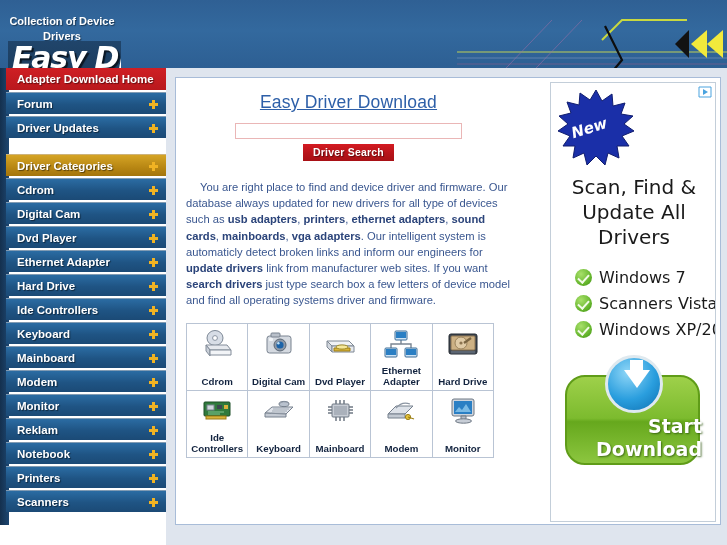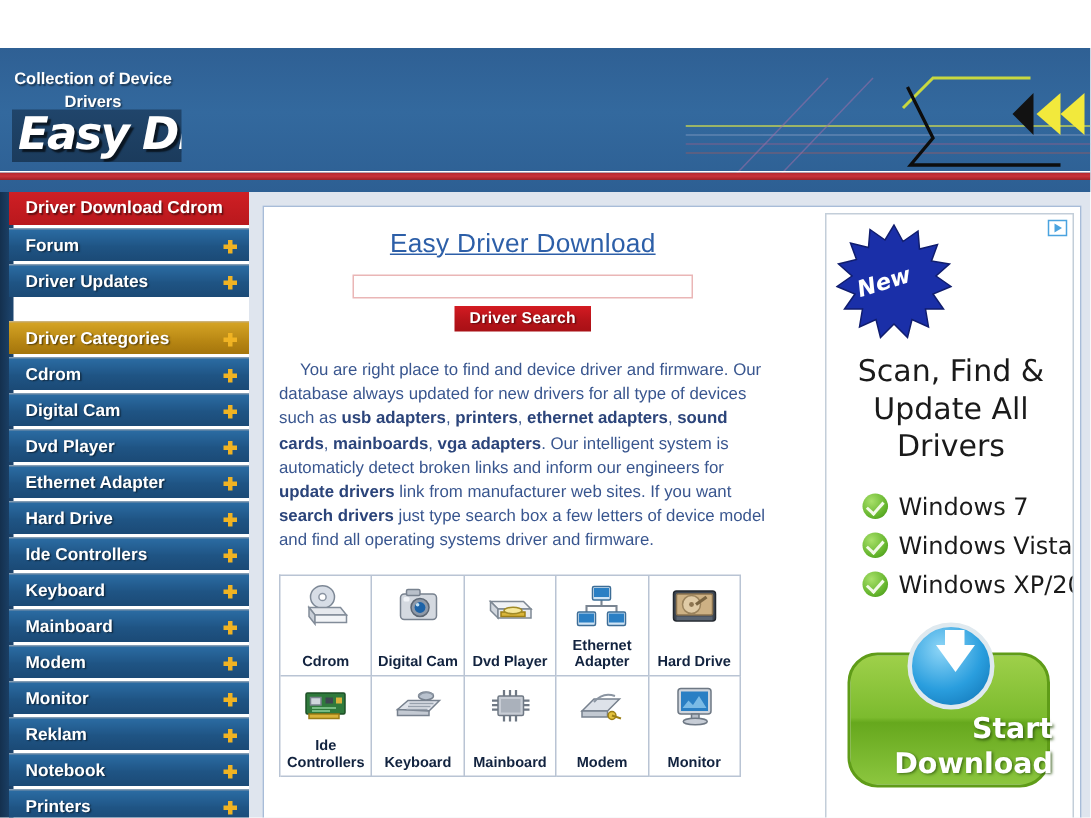--- a/index.html
+++ b/index.html
@@ -6,24 +6,23 @@
   html, body {
     width: 727px; height: 545px;
     font-family: "Liberation Sans", sans-serif;
     background: #ffffff;
     overflow: hidden;
   }
   #page { position: relative; width: 727px; height: 545px; overflow: hidden; }
 
   
   .header {
-    position: relative; width: 727px; height: 96px;
+    position: relative; width: 727px; height: 68px;
     background: linear-gradient(to bottom, #2f6094 0%, #33699e 45%, #2d5f93 100%);
     overflow: hidden;
-    margin-top: 32px;
   }
   .hdr-tag {
     position: absolute; left: 8px; top: 14px; width: 108px;
     text-align: center; color: #ffffff;
     font-size: 11px; font-weight: bold; line-height: 15px;
     text-shadow: 1px 1px 1px rgba(0,0,0,.45);
   }
   .logo-box {
     position: absolute; left: 8px; top: 41px; width: 113px; height: 35px;
     background: linear-gradient(to bottom,#20456b 0%, #1b3b5c 100%);
@@ -227,21 +226,21 @@
     </svg>
 
     <div class="red-rule"></div>
   </div>
 
   <div class="page-body">
     <div class="leftrail"></div>
 
     <div class="sidebar">
       <div class="nav-item red">
-        <span>Driver Download Cdrom</span>
+        <span>Adapter Download Home</span>
       </div>
 
       <div class="nav-item blue">
         <span>Forum</span>
         <i class="arrow"></i>
       </div>
       <div class="nav-item blue">
         <span>Driver Updates</span>
         <i class="arrow"></i>
       </div>
@@ -459,21 +458,21 @@
 
           <div class="ad-head">Scan, Find &amp; Update All Drivers</div>
 
           <div class="ad-list">
             <div class="ad-li">
               <span class="check"></span>
               <span>Windows 7</span>
             </div>
             <div class="ad-li">
               <span class="check"></span>
-              <span>Windows Vista</span>
+              <span>Scanners Vista</span>
             </div>
             <div class="ad-li">
               <span class="check"></span>
               <span>Windows XP/20</span>
             </div>
           </div>
 
           <div class="dl-btn">
             <div class="dl-circle">
               <div class="dl-arrow-stem"></div>

